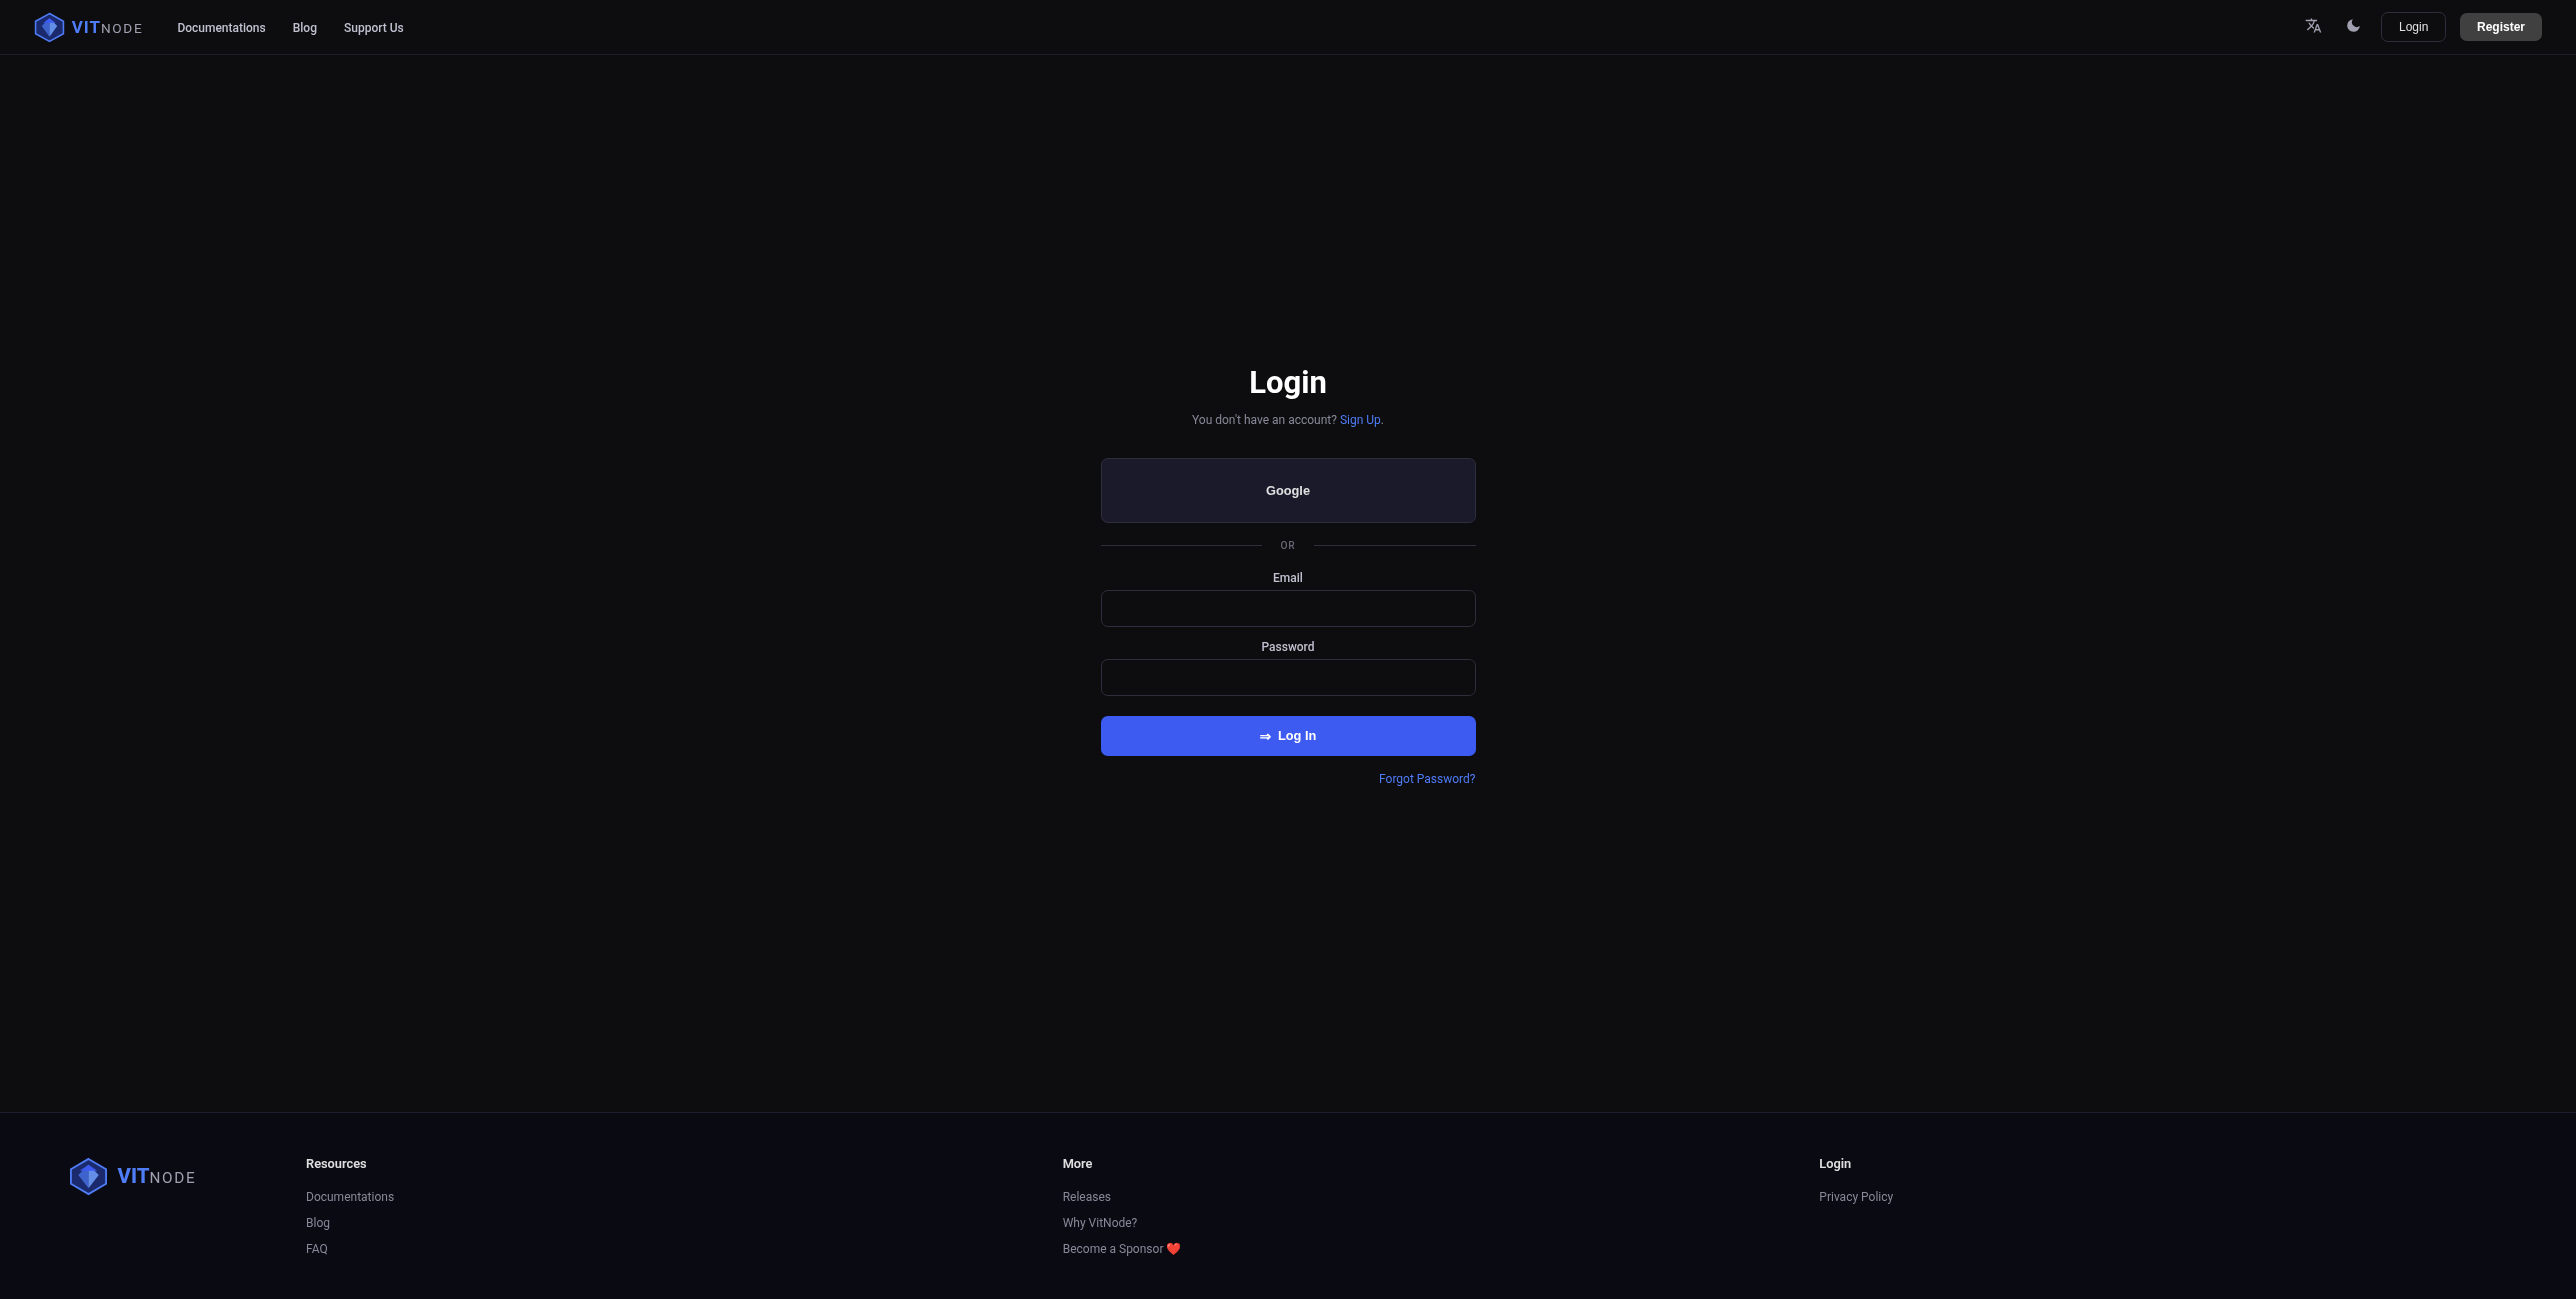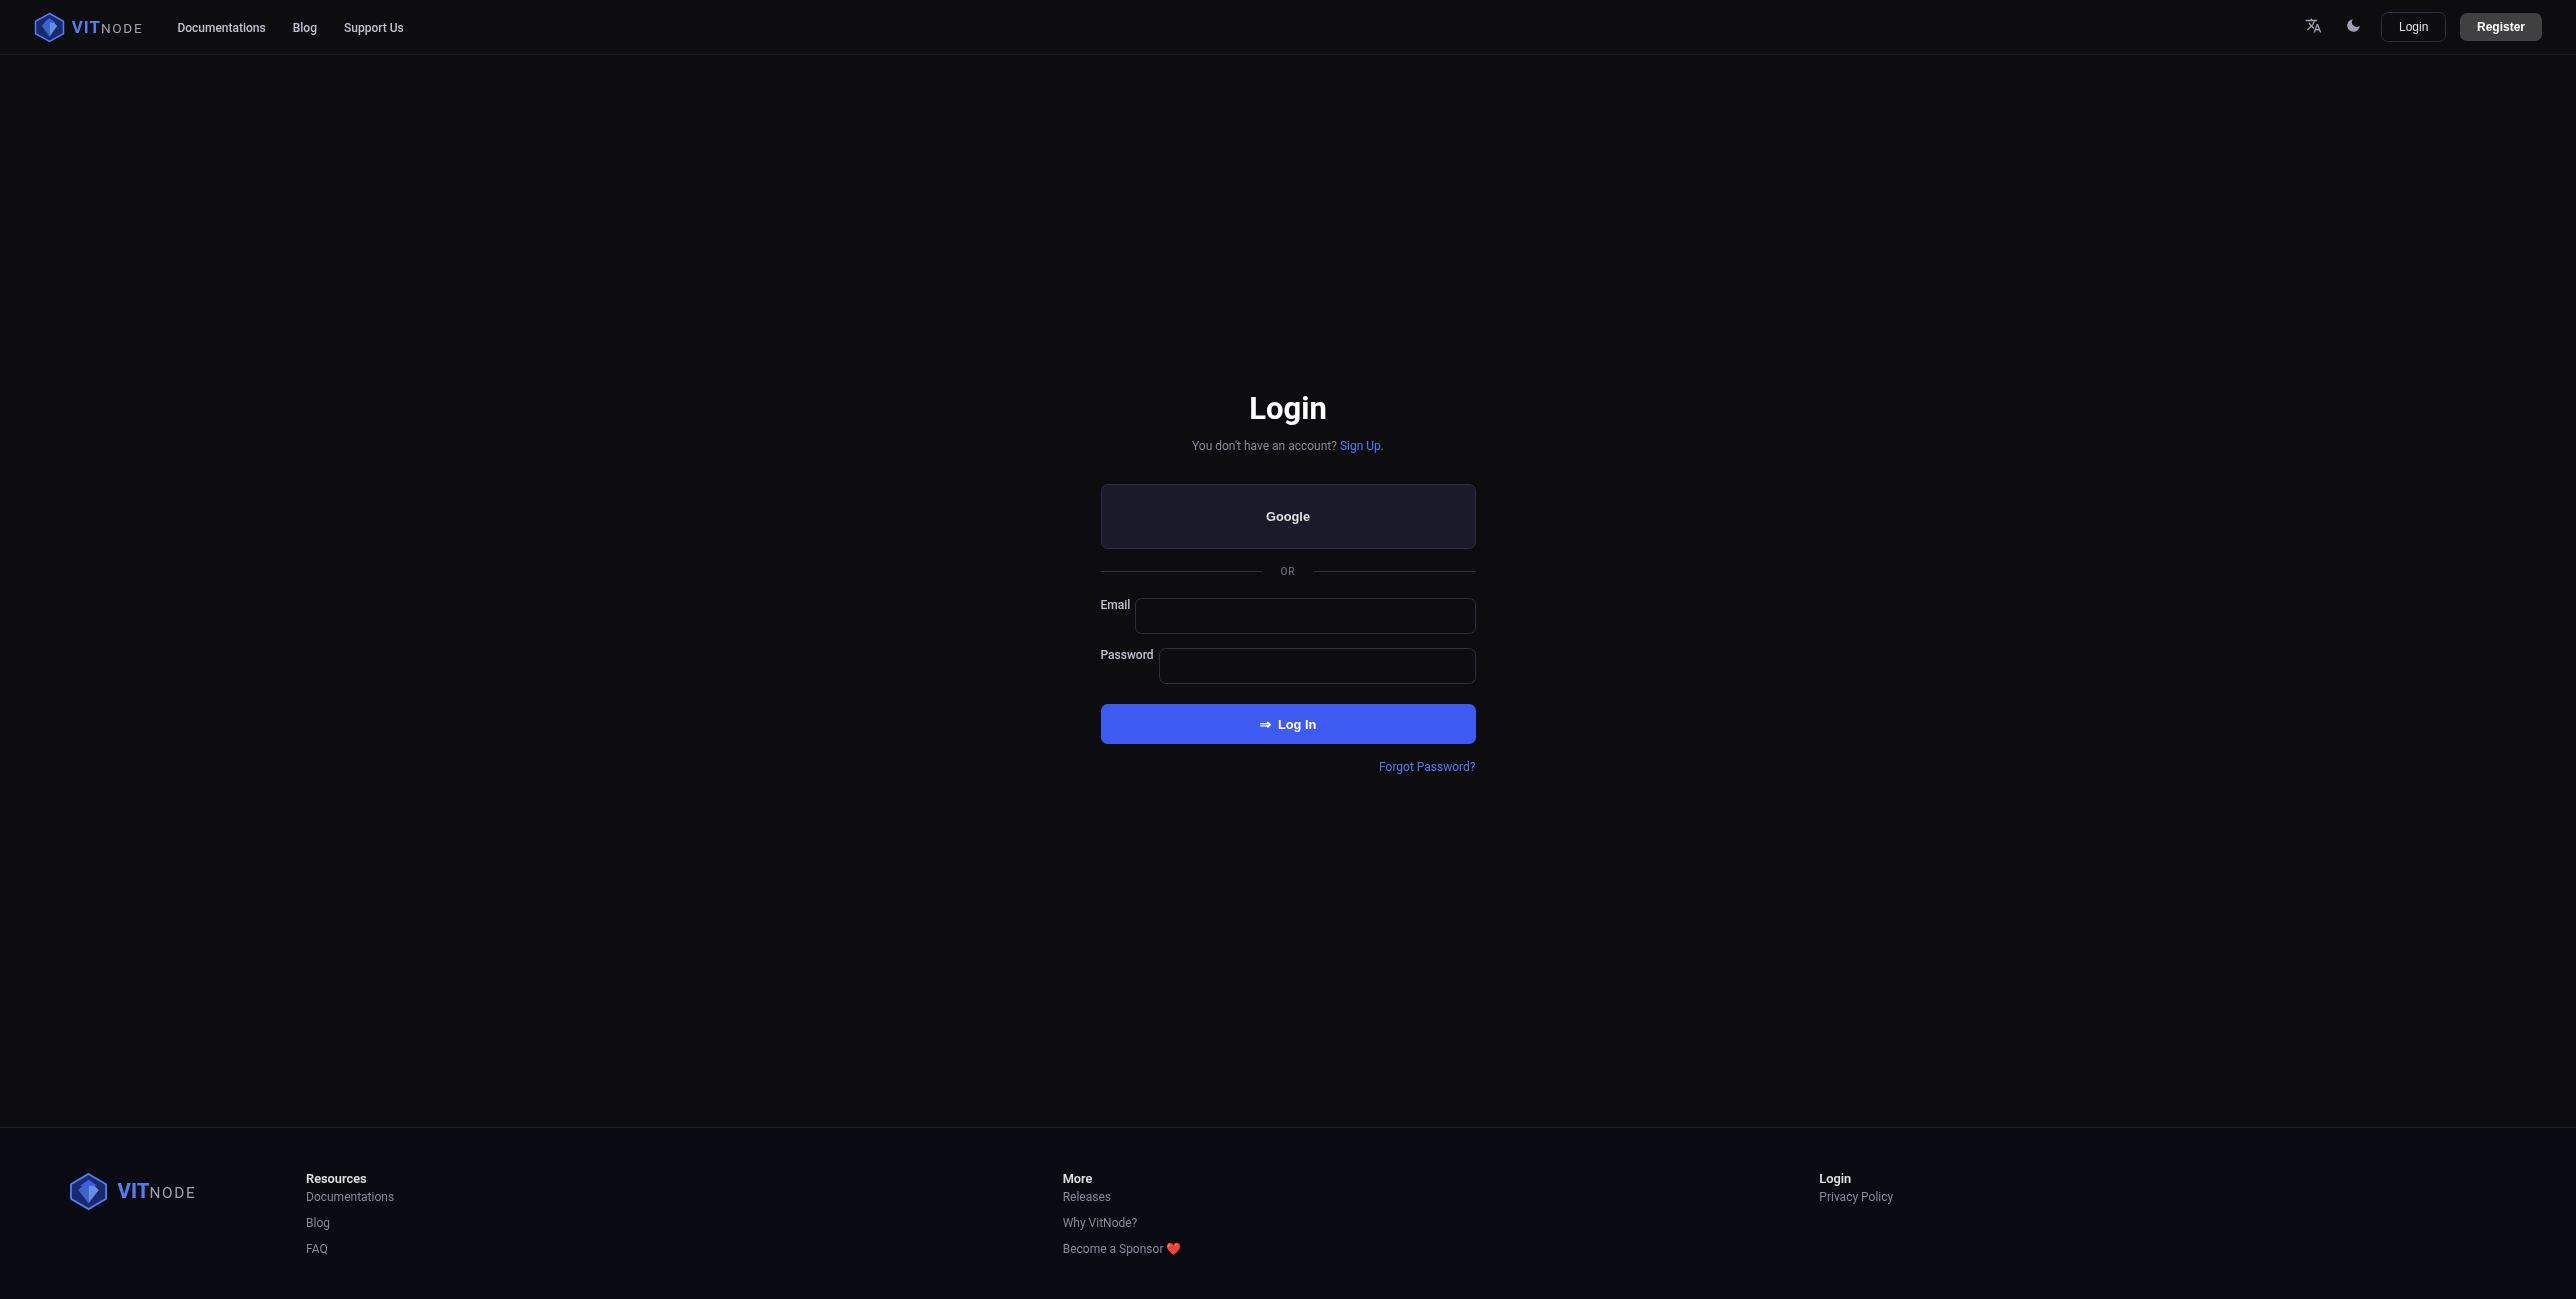--- a/index.html
+++ b/index.html
@@ -159,22 +159,24 @@
       background: #2e2e3e;
     }
     .or-text {
       color: #666677;
       font-size: 10.2px;
       font-weight: 500;
       letter-spacing: 0.9px;
     }
     .form-group {
       display: flex;
+      flex-direction: column;
       gap: 5.1px;
       margin-bottom: 13.6px;
+      align-items: center;
     }
     .form-label {
       font-size: 12px;
       color: #c0c0d0;
       font-weight: 500;
     }
     .form-input {
       background: #0d0d0f;
       border: 0.9px solid #2e2e3e;
       border-radius: 6.8px;
@@ -245,21 +247,21 @@
       font-weight: 400;
       letter-spacing: 1.7px;
     }
     .footer-col {
       flex: 1;
     }
     .footer-col-title {
       font-size: 12.8px;
       font-weight: 600;
       color: #e0e0e0;
-      margin-bottom: 2px;
+      margin-bottom: 17px;
     }
     .footer-col ul {
       list-style: none;
       display: flex;
       flex-direction: column;
       gap: 10.2px;
     }
     .footer-col ul li a {
       color: #888899;
       text-decoration: none;

